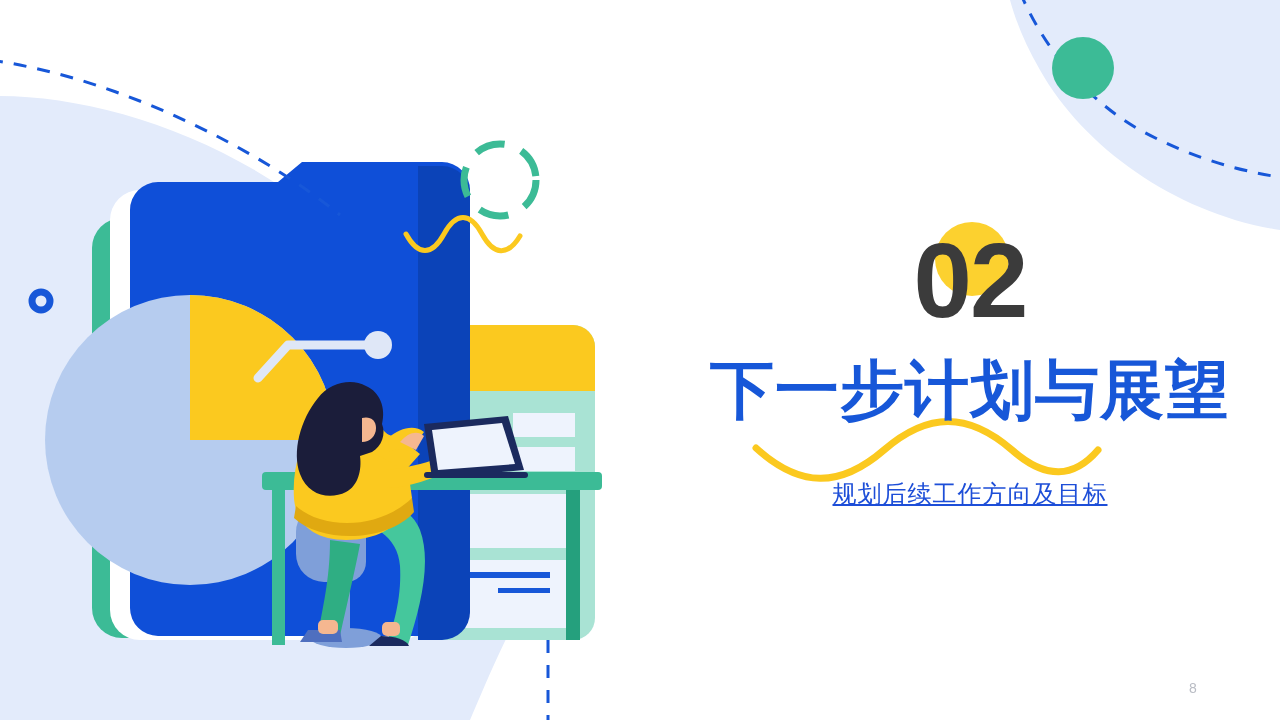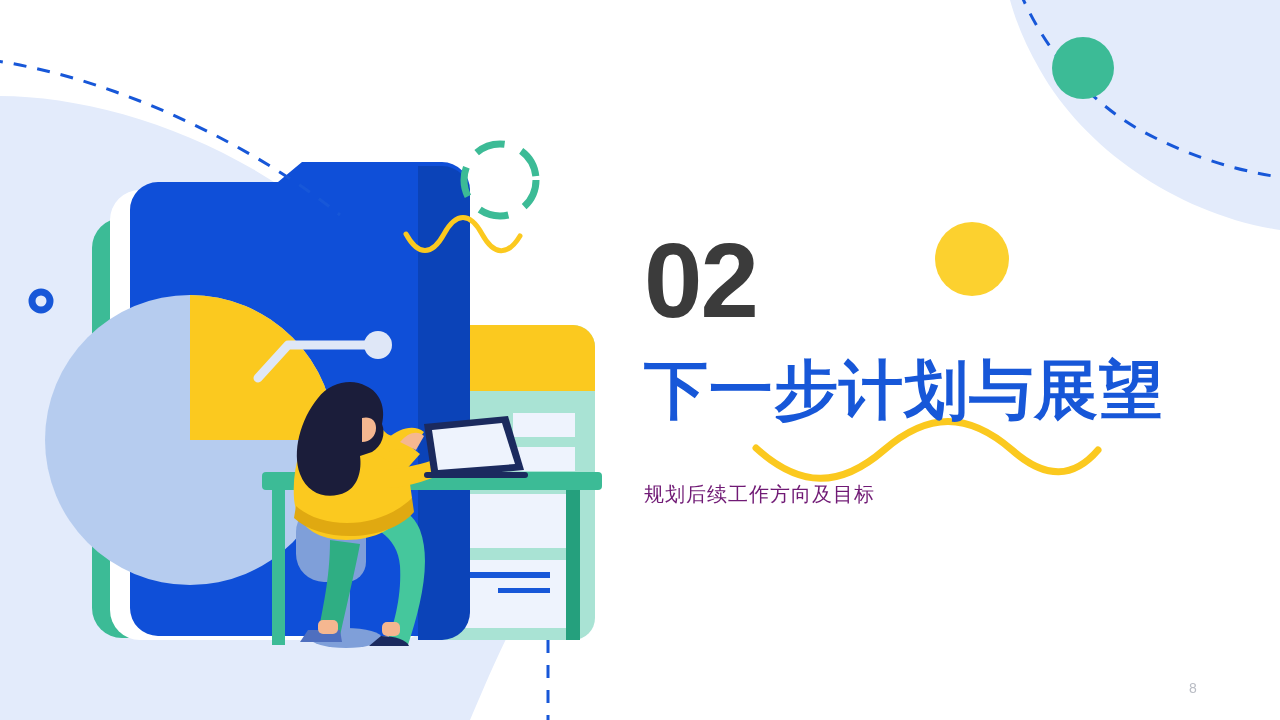--- a/index.html
+++ b/index.html
@@ -20,24 +20,25 @@
   #bg-svg, #art-svg, #deco-svg {
     position: absolute;
     left: 0;
     top: 0;
     width: 1280px;
     height: 720px;
   }
   
   .text-col {
     position: absolute;
-    left: 644px;
+    left: 670px;
     top: 228px;
     width: 600px;
     height: 320px;
+    text-align: center;
   }
   .section-number {
     position: absolute;
     left: 0;
     top: 0;
     width: 600px;
     font-size: 105px;
     line-height: 105px;
     font-weight: 700;
     color: #3b3b3b;
@@ -55,26 +56,27 @@
     color: #1757d8;
     letter-spacing: 1px;
     z-index: 3;
     white-space: nowrap;
   }
   .section-subtitle {
     position: absolute;
     left: 0;
     top: 250px;
     width: 600px;
-    font-size: 20px;
+    font-size: 24px;
     line-height: 32px;
     font-weight: 400;
-    color: #701a75;
+    color: #1d4ed8;
     letter-spacing: 1px;
     z-index: 3;
+    text-decoration: underline;
   }
   .page-number {
     position: absolute;
     left: 1176px;
     top: 678px;
     width: 34px;
     text-align: center;
     font-size: 14px;
     line-height: 20px;
     color: #b9bcc4;

